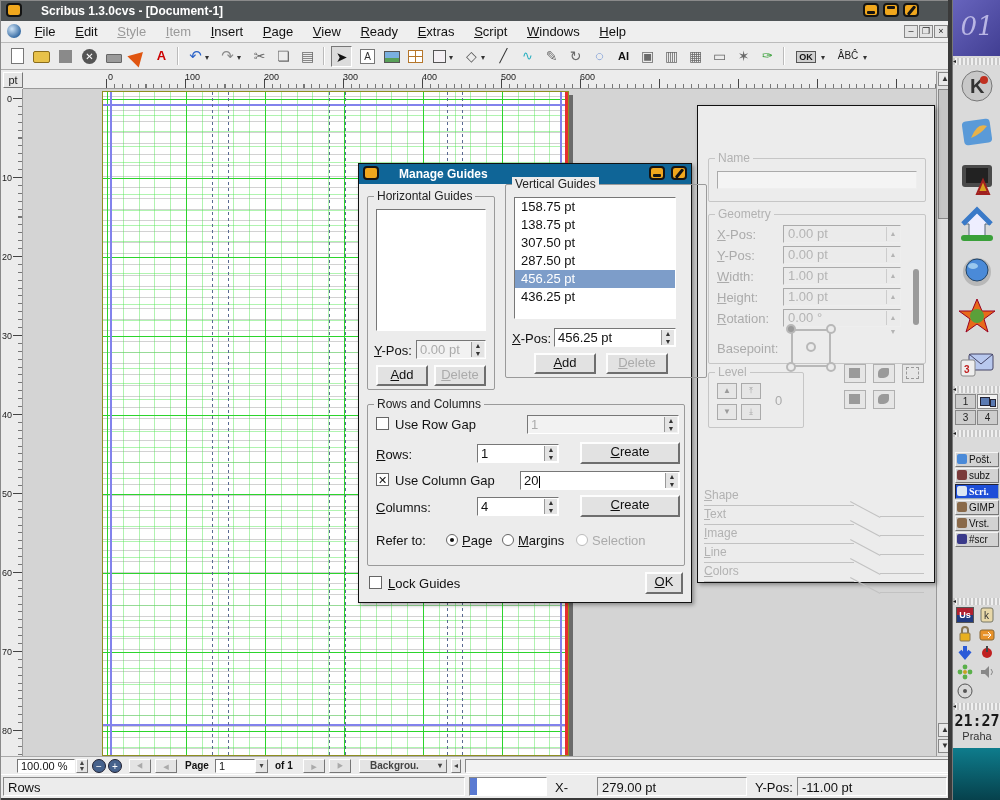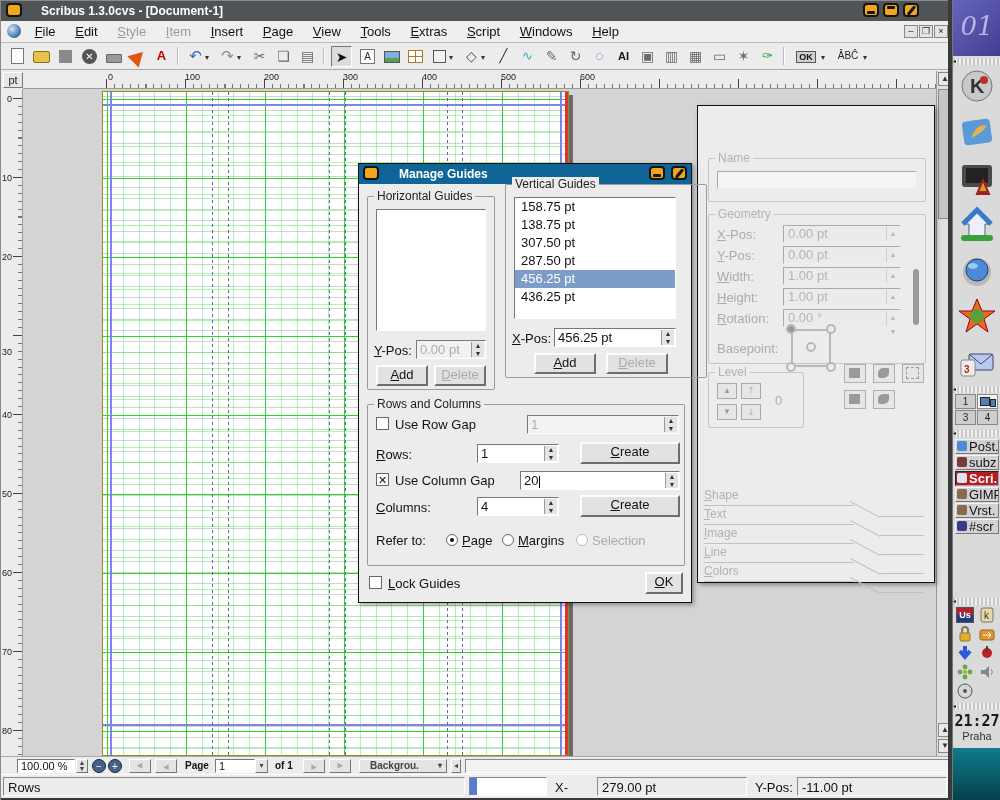--- a/index.html
+++ b/index.html
@@ -146,22 +146,22 @@
 
   
   #dock { left:952px; top:0; width:48px; height:800px; background:#dadada; border-left:1px solid #777; }
   .ws-banner { left:0; top:0; width:48px; height:56px; background:linear-gradient(135deg,#6764bd,#413e92); color:#b9b6e4; font-family:"DejaVu Serif", serif; font-style:italic; font-size:26px; text-align:center; line-height:52px; }
   .dicon { position:absolute; left:4px; width:40px; height:40px; }
   .handle { position:absolute; left:0; width:48px; height:7px; background:repeating-linear-gradient(90deg,#c8c8c8 0 2px,#efefef 2px 4px); font-size:6px; color:#222; line-height:6px; }
   .pager { position:absolute; left:2px; width:44px; height:32px; }
   .pcell { position:absolute; width:21px; height:15px; background:#cdcdcd; border:1px solid #888; font-size:10px; text-align:center; line-height:13px; color:#222; }
   .pcell.active { background:#f2f2f2; }
   .pwin { position:absolute; background:#5a7ab2; border:1px solid #223; }
-  .task { position:absolute; left:2px; width:44px; height:15px; background:#d2d2d2; border:1px solid; border-color:#f4f4f4 #777 #777 #f4f4f4; font-size:13px; line-height:13px; color:#111; overflow:hidden; white-space:nowrap; }
-  .task.active { background:#b91c1c; color:#fff; border-color:#223 #9ab #9ab #223; }
+  .task { position:absolute; left:2px; width:44px; height:15px; background:#d2d2d2; border:1px solid; border-color:#f4f4f4 #777 #777 #f4f4f4; font-size:10px; line-height:13px; color:#111; overflow:hidden; white-space:nowrap;margin-top:13px; }
+  .task.active { background:#1d4ed8; color:#fff; border-color:#223 #9ab #9ab #223;font-family:Liberation Serif, serif; }
   .task .tico { display:inline-block; width:10px; height:10px; margin:1px 2px 0 1px; vertical-align:top; border-radius:2px; }
   .tray { position:absolute; width:18px; height:16px; font-size:9px; text-align:center; line-height:15px; }
   .clock { position:absolute; left:0; width:48px; text-align:center; font-family:"DejaVu Sans Mono", monospace; font-weight:bold; font-size:15px; color:#1a1a1a; letter-spacing:0; }
   .clock-city { position:absolute; left:0; width:48px; text-align:center; font-size:11px; color:#333; }
   .teal { position:absolute; left:0; width:48px; background:linear-gradient(#0e7c8c,#06414c); }
 </style>
 </head>
 <body>
 
 <div id="main-window" class="ab">
@@ -182,21 +182,21 @@
 
   <div class="menubar ab">
     <span class="mdi-icon"></span>
     <span class="menu-item mn">File</span>
     <span class="menu-item mn">Edit</span>
     <span class="menu-item mn dis">Style</span>
     <span class="menu-item mn dis">Item</span>
     <span class="menu-item mn">Insert</span>
     <span class="menu-item mn">Page</span>
     <span class="menu-item mn">View</span>
-    <span class="menu-item mn">Tools</span>
+    <span class="menu-item mn">Ready</span>
     <span class="menu-item mn">Extras</span>
     <span class="menu-item mn">Script</span>
     <span class="menu-item mn">Windows</span>
     <span class="menu-item mn">Help</span>
     <div class="mdi-btn ab" style="left:903px;top:4px;">–</div>
     <div class="mdi-btn ab" style="left:918px;top:4px;">❐</div>
     <div class="mdi-btn ab" style="left:933px;top:4px;">×</div>
   </div>
 
   <div class="toolbar ab">
@@ -272,21 +272,21 @@
     <span style="left:320px">300</span>
     <span style="left:399px">400</span>
     <span style="left:478px">500</span>
     <span style="left:557px">600</span>
   </div>
 
   <div class="vruler ab">
     <span style="top:5px">0</span>
     <span style="top:84px">10</span>
     <span style="top:163px">20</span>
-    <span style="top:258px">30</span>
+    <span style="top:242px">30</span>
     <span style="top:321px">40</span>
     <span style="top:400px">50</span>
     <span style="top:479px">60</span>
     <span style="top:558px">70</span>
     <span style="top:637px">80</span>
   </div>
 
   <div class="canvas ab">
     <div class="page-shadow ab"></div>
     <div class="page ab">

